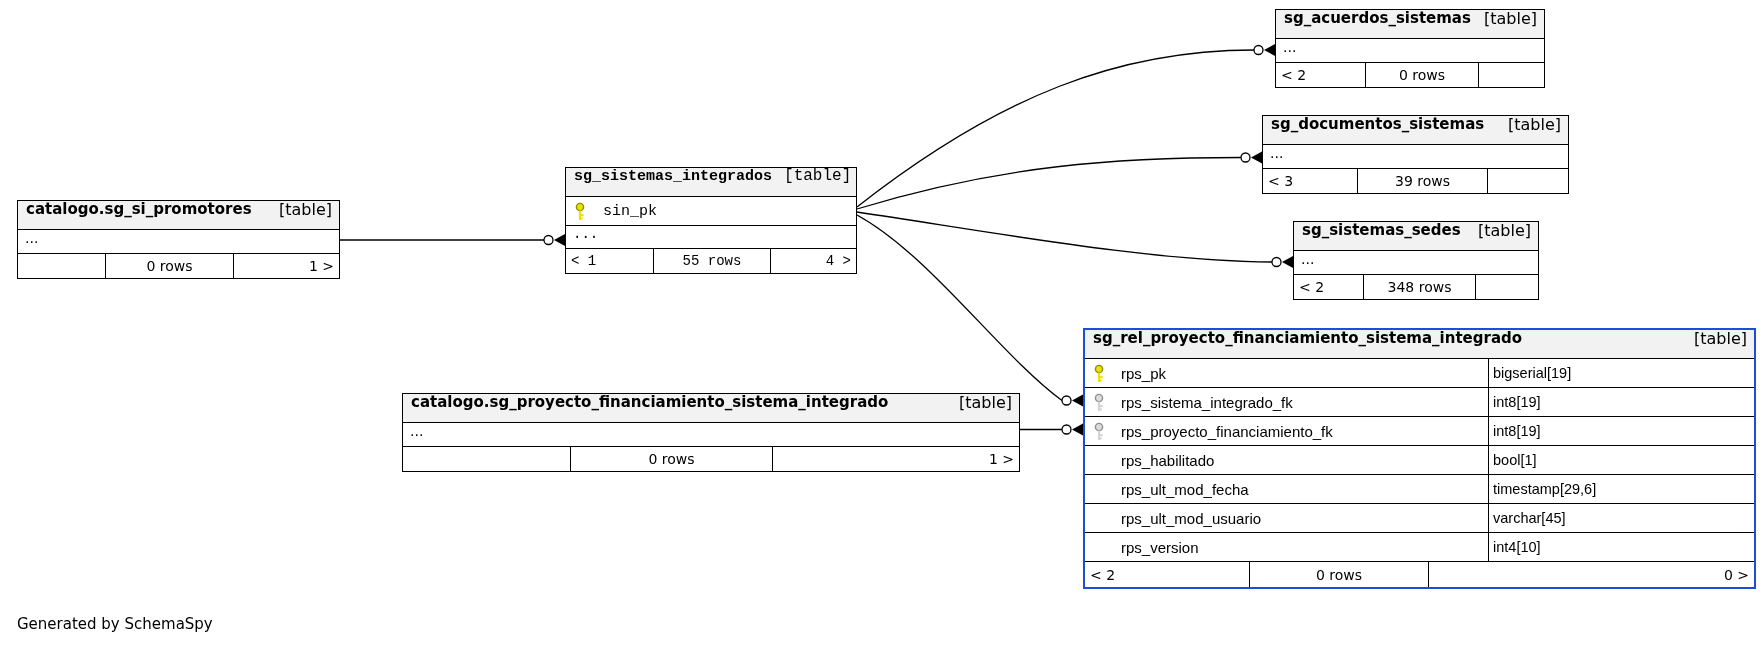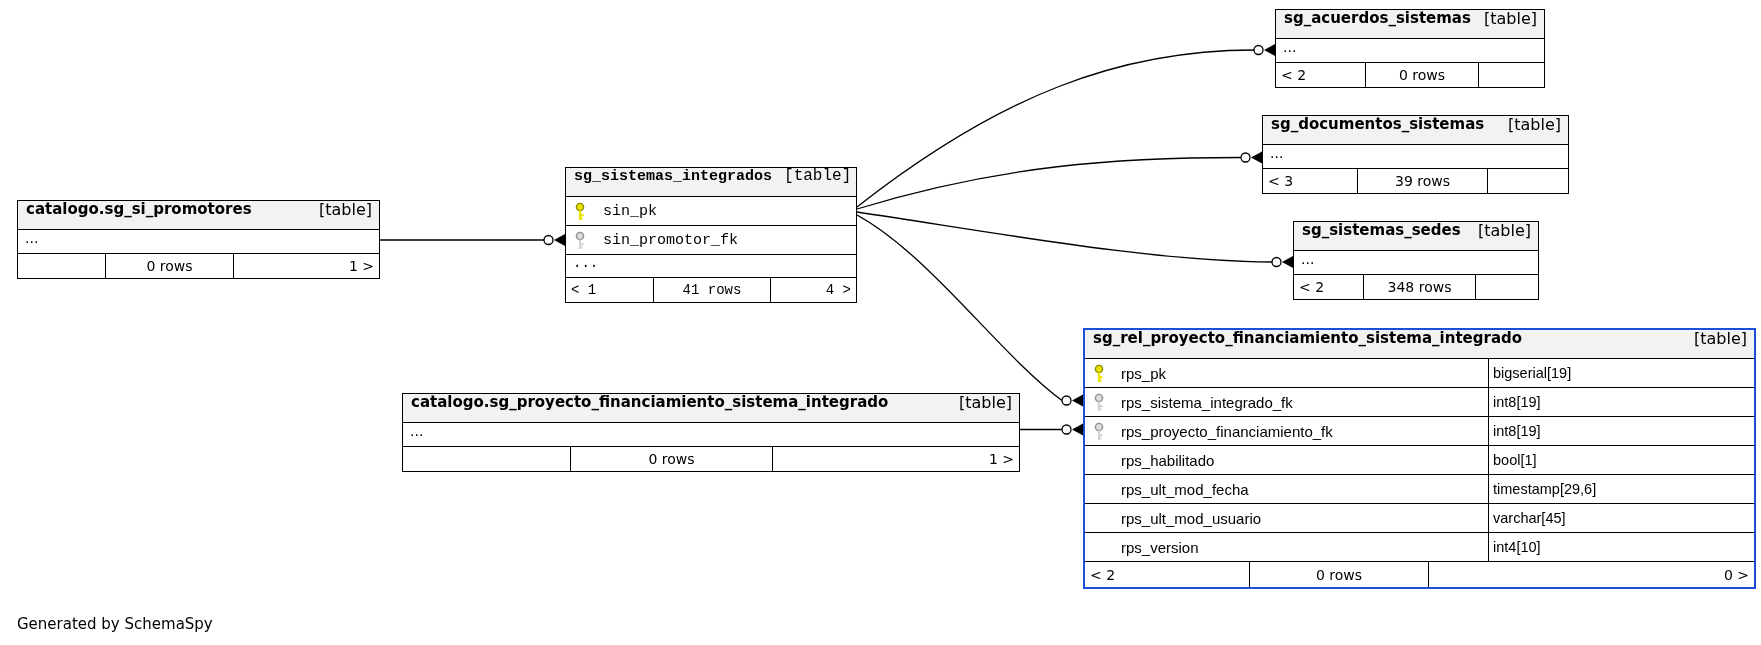--- a/index.html
+++ b/index.html
@@ -119,21 +119,21 @@
     <circle class="endcirc" cx="1276.5" cy="262" r="4.5"></circle>
     <polygon class="endarrow" points="1293,256 1293,268 1282,262"></polygon>
 
     <circle class="endcirc" cx="1066.5" cy="400.5" r="4.5"></circle>
     <polygon class="endarrow" points="1083,394.5 1083,406.5 1072,400.5"></polygon>
 
     <circle class="endcirc" cx="1066.5" cy="429.5" r="4.5"></circle>
     <polygon class="endarrow" points="1083,423.5 1083,435.5 1072,429.5"></polygon>
   </svg>
 
-  <div class="dbtable small" style="left:17px; top:200px; width:363px;">
+  <div class="dbtable small" style="left:17px; top:200px; width:323px;">
     <div class="hdr">
       <span class="ttl">catalogo.sg_si_promotores</span>
       <span class="tag">[table]</span>
     </div>
     <div class="dots">...</div>
     <div class="foot">
       <span class="l" style="width:88px"></span>
       <span class="c" style="width:128px">0 rows</span>
       <span class="r">1 &gt;</span>
     </div>
@@ -146,33 +146,24 @@
     </div>
     <div class="row">
       <span class="keyic pk">
         <svg width="14" height="19" viewBox="0 0 14 19">
             <circle cx="7" cy="5" r="3.6"></circle>
             <path d="M7 8.6 V18 M7 13.2 H10.6 M7 16.4 H9.6"></path>
           </svg>
       </span>
       <span class="nm">sin_pk</span>
     </div>
-    <div class="row">
-      <span class="keyic fk">
-        <svg width="14" height="19" viewBox="0 0 14 19">
-            <circle cx="7" cy="5" r="3.6"></circle>
-            <path d="M7 8.6 V18 M7 13.2 H10.6 M7 16.4 H9.6"></path>
-          </svg>
-      </span>
-      <span class="nm">sin_promotor_fk</span>
-    </div>
     <div class="dots">...</div>
     <div class="foot">
       <span class="l" style="width:88px">&lt; 1</span>
-      <span class="c" style="width:117px">41 rows</span>
+      <span class="c" style="width:117px">55 rows</span>
       <span class="r">4 &gt;</span>
     </div>
   </div>
 
   <div class="dbtable small" style="left:1275px; top:9px; width:270px;">
     <div class="hdr">
       <span class="ttl">sg_acuerdos_sistemas</span>
       <span class="tag">[table]</span>
     </div>
     <div class="dots">...</div>

